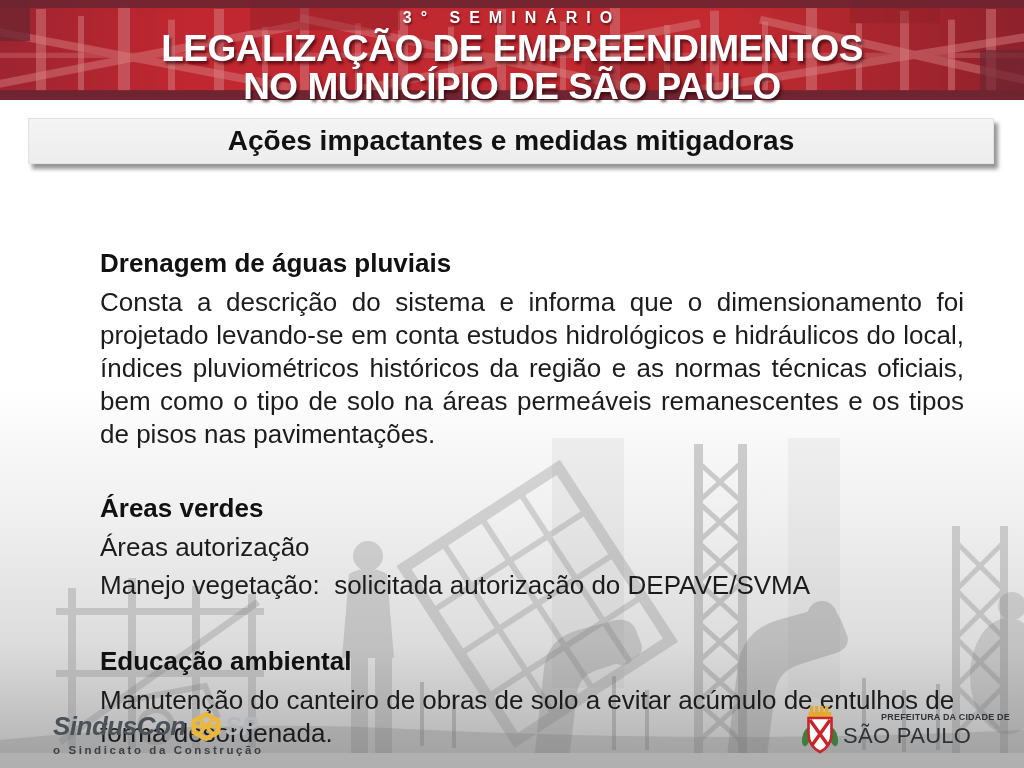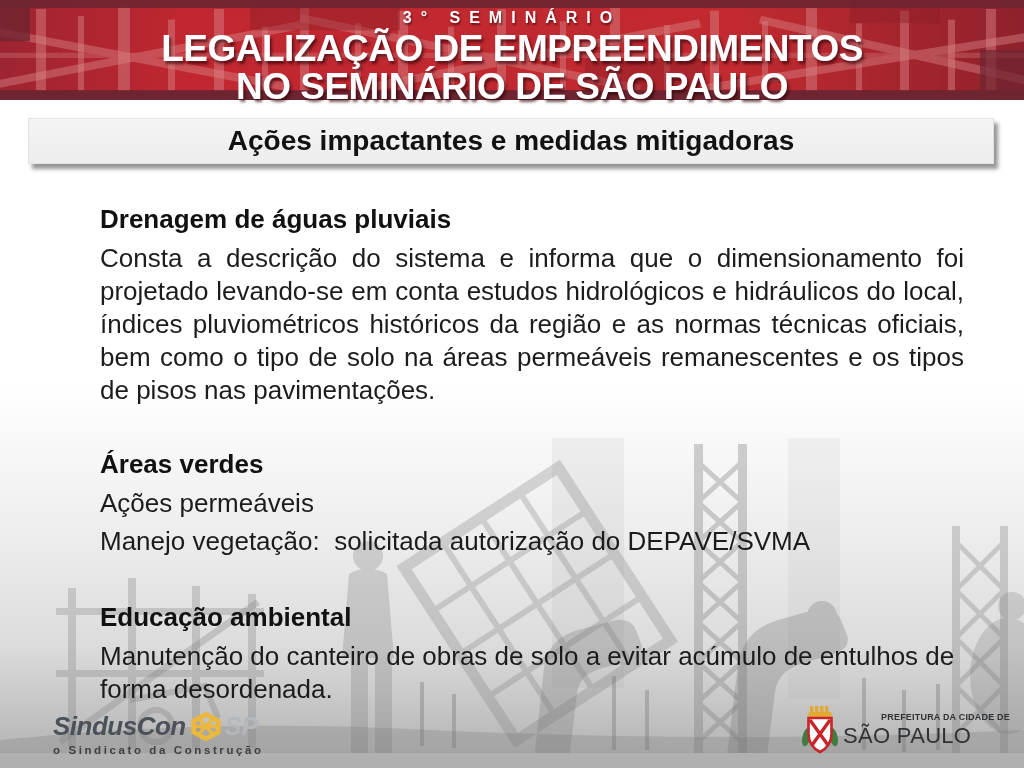--- a/index.html
+++ b/index.html
@@ -30,21 +30,21 @@
     position:relative; z-index:4;
     margin:18px 30px 0 28px; height:46px; width:966px;
     background:linear-gradient(180deg,#f4f4f4,#ededed);
     border:1px solid #e2e2e2;
     box-shadow:4px 5px 4px rgba(0,0,0,.42);
     display:flex; align-items:center; justify-content:center;
   }
   .banner span { font-size:28px; font-weight:bold; color:#121212; }
 
   
-  .content { position:relative; z-index:3; padding:40px 60px 0 100px; color:#1c1c1c; }
+  .content { position:relative; z-index:3; padding:40px 60px 0 100px; color:#1c1c1c;margin-top:44px; }
   .content h3 { font-size:26px; font-weight:bold; margin-bottom:7px; color:#111; }
   .content p  { font-size:26px; line-height:33px; }
   .content .just { text-align:justify; }
   .content .pre  { white-space:pre-wrap; }
   .sec { margin-bottom:42px; }
   .sec.tight { margin-bottom:44px; }
   .sec p + p { margin-top:5px; }
 
   
   .workers { position:absolute; left:0; bottom:0; width:1024px; height:330px; z-index:1; }
@@ -121,38 +121,38 @@
       </g>
 
       <rect x="0" y="0" width="1024" height="9" fill="#6e2531" opacity="0.92"></rect>
       <rect x="0" y="101" width="1024" height="11" fill="#6e2531"></rect>
       <rect x="0" y="0" width="30" height="46" fill="#6e2531" opacity="0.8"></rect>
       <rect x="980" y="56" width="44" height="56" fill="#6e2531" opacity="0.7"></rect>
     </svg>
     <div class="hdr-text">
       <div class="kicker">3° SEMINÁRIO</div>
       <div class="title-line first">LEGALIZAÇÃO DE EMPREENDIMENTOS</div>
-      <div class="title-line">NO SEMINÁRIO DE SÃO PAULO</div>
+      <div class="title-line">NO MUNICÍPIO DE SÃO PAULO</div>
     </div>
   </header>
 
   <div class="banner">
     <span>Ações impactantes e medidas mitigadoras</span>
   </div>
 
   <main class="content">
 
     <section class="sec">
       <h3>Drenagem de águas pluviais</h3>
       <p class="just">Consta a descrição do sistema e informa que o dimensionamento foi projetado levando-se em conta estudos hidrológicos e hidráulicos do local, índices pluviométricos históricos da região e as normas técnicas oficiais, bem como o tipo de solo na áreas permeáveis remanescentes e os tipos de pisos nas pavimentações.</p>
     </section>
 
     <section class="sec tight">
       <h3>Áreas verdes</h3>
-      <p>Ações permeáveis</p>
+      <p>Áreas autorização</p>
       <p class="pre">Manejo vegetação:  solicitada autorização do DEPAVE/SVMA</p>
     </section>
 
     <section class="sec">
       <h3>Educação ambiental</h3>
       <p>Manutenção do canteiro de obras de solo a evitar acúmulo de entulhos de forma desordenada.</p>
     </section>
 
   </main>
 

